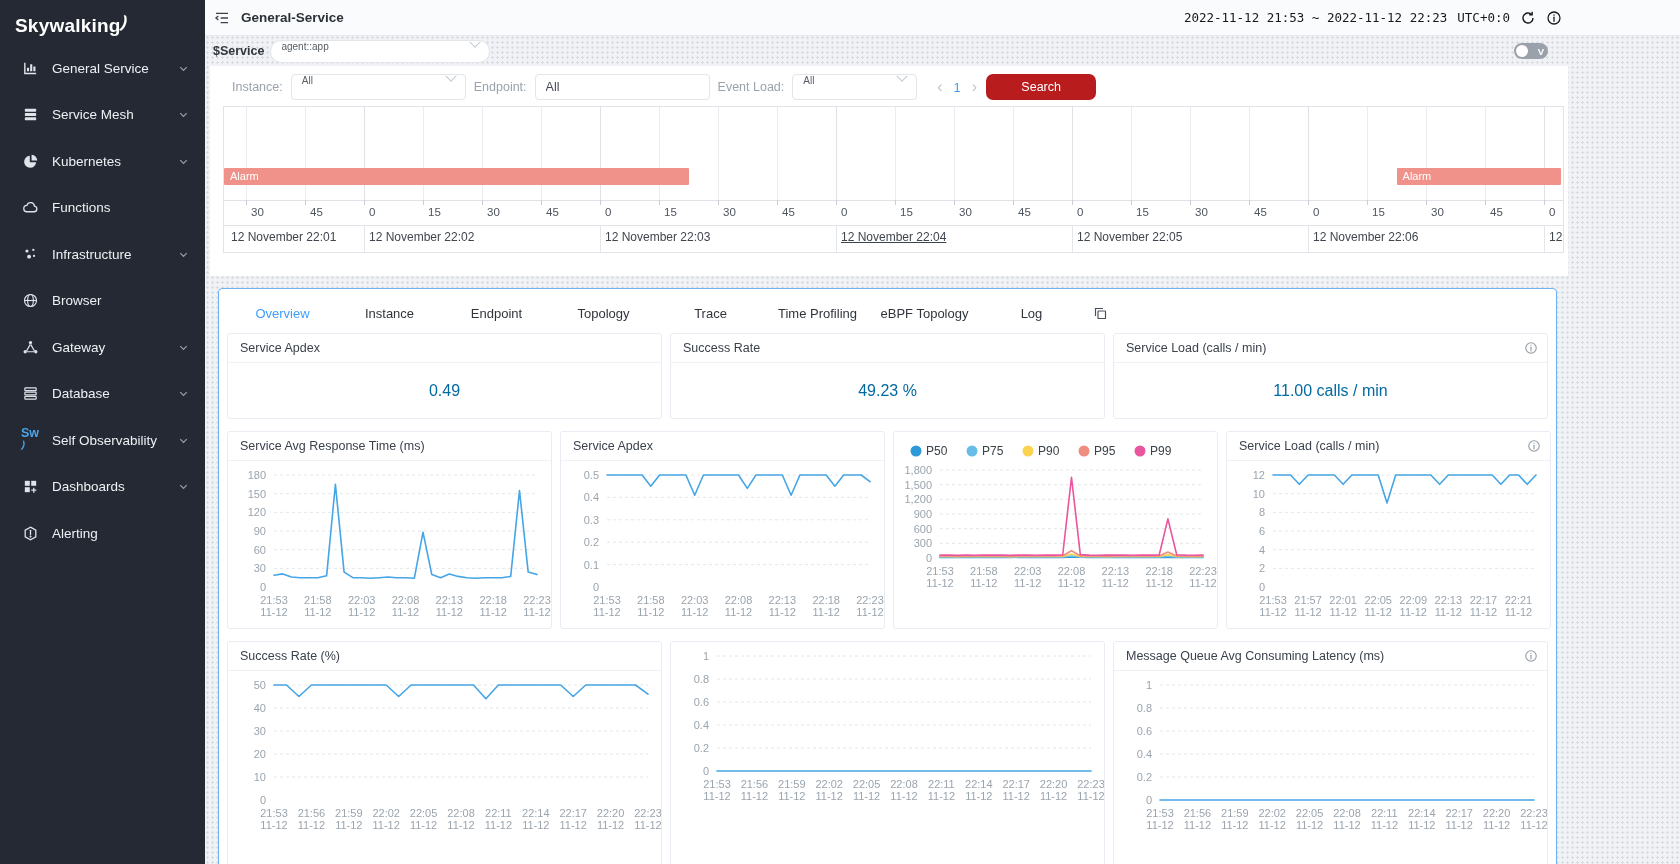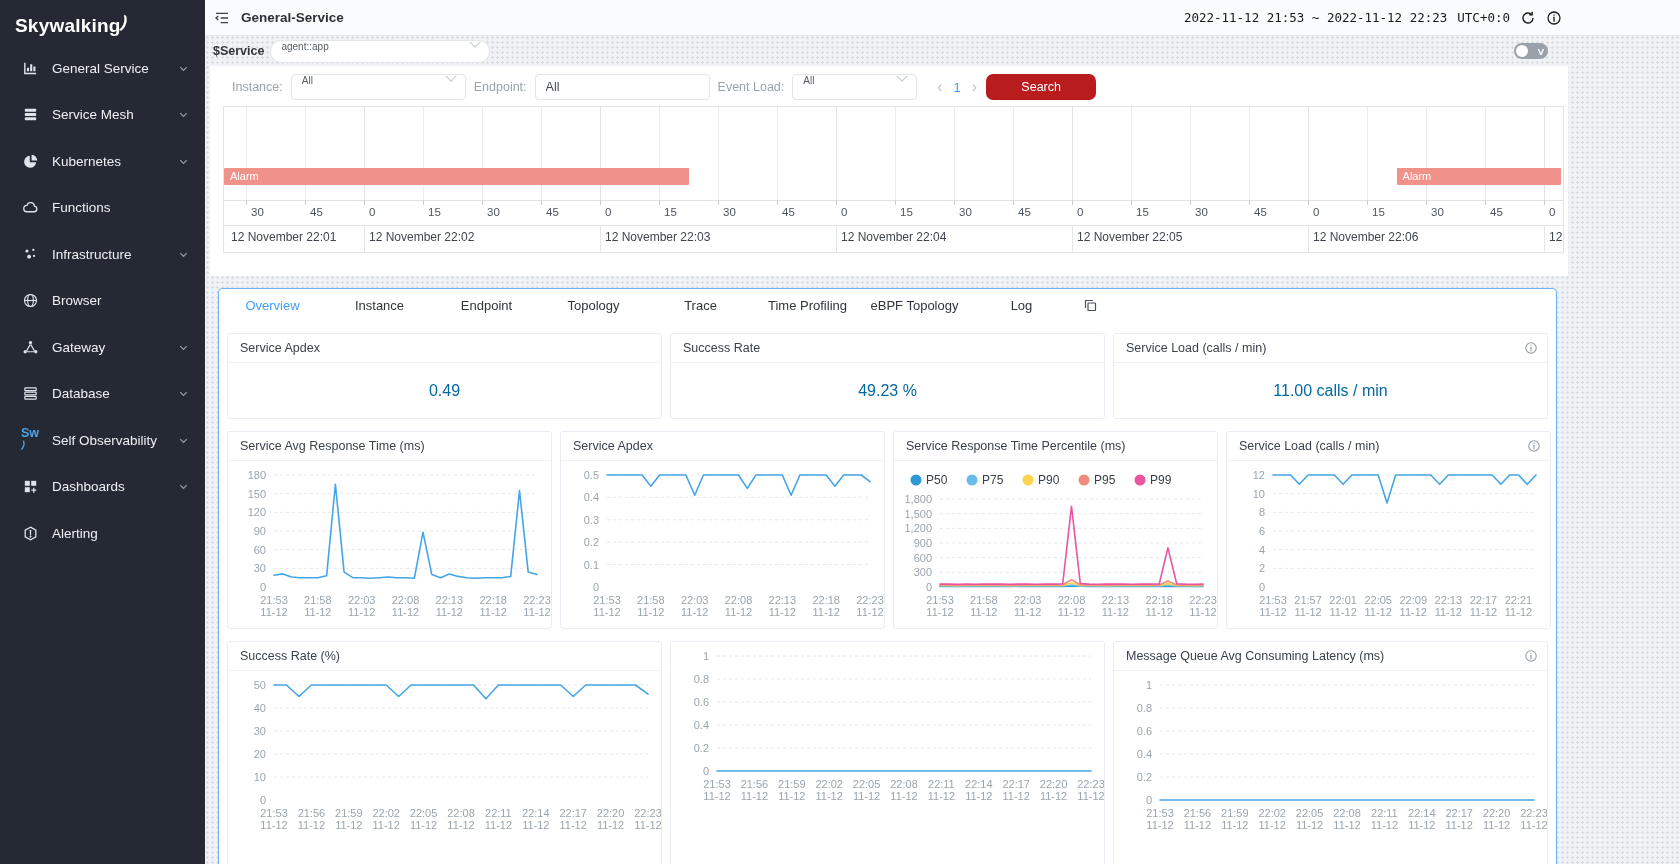--- a/index.html
+++ b/index.html
@@ -46,21 +46,21 @@
   .tl-v{position:absolute;top:0;width:1px;height:93px;background:#eaecef;}
   .tl-v.min{background:#dfe2e7;}
   .tl-tickmark{position:absolute;top:93px;width:1px;height:5px;background:#c9cdd3;}
   .tl-v2{position:absolute;top:118px;width:1px;height:27px;background:#e3e6ea;}
   .tl-hline{position:absolute;left:0;right:0;height:1px;background:#dfe2e7;}
   .tl-tick{position:absolute;top:99px;font-size:11.5px;color:#4e545c;}
   .tl-date{position:absolute;top:123px;font-size:12px;color:#3f454d;white-space:nowrap;}
   .alarm-bar{position:absolute;top:61px;height:17px;color:#fff;font-size:11px;line-height:17px;padding-left:6px;box-sizing:border-box;border-radius:1px;cursor:pointer;white-space:nowrap;overflow:hidden;}
   
   .tabpanel{position:absolute;left:13px;top:288px;width:1339px;height:600px;background:#fff;border:1px solid #6fb3f3;border-radius:4px;box-sizing:border-box;overflow:hidden;}
-  .tabs{display:flex;align-items:center;height:32px;}
+  .tabs{display:flex;align-items:flex-end;height:32px;margin-left:10px;}
   .tab{width:107px;text-align:center;font-size:13px;color:#30353c;cursor:pointer;}
   .tab.active{color:#409eff;}
   .copy-btn{display:flex;margin-left:8px;cursor:pointer;}
   .cards{padding:12px 8px 0 8px;display:flex;gap:8px;}
   .metric-card{flex:1;border:1px solid #e9edf3;border-radius:3px;height:86px;position:relative;background:#fff;box-sizing:border-box;}
   .card-head{height:28px;line-height:28px;padding:0 12px;font-size:12.5px;color:#3b424c;border-bottom:1px solid #eef1f5;white-space:nowrap;overflow:hidden;}
   .metric-value{height:56px;display:flex;align-items:center;justify-content:center;font-size:16px;color:#0369a1;}
   .chart-card{border:1px solid #e9edf3;border-radius:3px;position:relative;background:#fff;box-sizing:border-box;overflow:hidden;}
   .row2 .chart-card{flex:0 0 325px;height:198px;}
   .row3 .chart-card{flex:1;height:238px;}
@@ -356,21 +356,21 @@
           <div class="tl-v" style="left: 1261px;"></div>
           <div class="tl-tickmark" style="left: 1261px;"></div>
           <span class="tl-tick" style="left: 1266px;">45</span>
           <div class="tl-v min" style="left: 1320px;"></div>
           <div class="tl-tickmark" style="left: 1320px;"></div>
           <div class="tl-v2" style="left: 1320px;"></div>
           <span class="tl-tick" style="left: 1325px;">0</span>
           <span class="tl-date" style="left: 7px;">12 November 22:01</span>
           <span class="tl-date" style="left: 145px;">12 November 22:02</span>
           <span class="tl-date" style="left: 381px;">12 November 22:03</span>
-          <span class="tl-date" style="left: 617px;">12 November 22:04</span>
+          <span class="tl-date" style="left: 617px; text-decoration: underline;">12 November 22:04</span>
           <span class="tl-date" style="left: 853px;">12 November 22:05</span>
           <span class="tl-date" style="left: 1089px;">12 November 22:06</span>
           <span class="tl-date" style="left: 1325px;">12</span>
           <div class="alarm-bar" style="background: rgb(240, 145, 138); left: 0px; width: 465.276px;">Alarm</div>
           <div class="alarm-bar" style="background: rgb(240, 145, 138); left: 1172.55px; width: 164.451px;">Alarm</div>
         </div>
     </section>
 
     <section class="tabpanel">
       <div class="tabs" id="tabs">
@@ -462,21 +462,21 @@
               <text x="177.5" y="143" text-anchor="middle" font-size="11" fill="#9aa4ae">22:08</text>
               <text x="177.5" y="155" text-anchor="middle" font-size="11" fill="#9aa4ae">11-12</text>
               <text x="221.33333333333334" y="143" text-anchor="middle" font-size="11" fill="#9aa4ae">22:13</text>
               <text x="221.33333333333334" y="155" text-anchor="middle" font-size="11" fill="#9aa4ae">11-12</text>
               <text x="265.16666666666663" y="143" text-anchor="middle" font-size="11" fill="#9aa4ae">22:18</text>
               <text x="265.16666666666663" y="155" text-anchor="middle" font-size="11" fill="#9aa4ae">11-12</text>
               <text x="309" y="143" text-anchor="middle" font-size="11" fill="#9aa4ae">22:23</text>
               <text x="309" y="155" text-anchor="middle" font-size="11" fill="#9aa4ae">11-12</text>
               <polyline points="46.0,14.0 54.8,14.0 63.5,14.0 72.3,14.0 81.1,14.0 89.8,25.2 98.6,14.0 107.4,14.0 116.1,14.0 124.9,14.0 133.7,34.2 142.4,14.0 151.2,14.0 160.0,14.0 168.7,14.0 177.5,14.0 186.3,27.4 195.0,14.0 203.8,14.0 212.6,14.0 221.3,14.0 230.1,34.2 238.9,14.0 247.6,14.0 256.4,14.0 265.2,14.0 273.9,25.2 282.7,14.0 291.5,14.0 300.2,14.0 309.0,20.7" fill="none" stroke="#45a5e6" stroke-width="1.6" stroke-linejoin="round" stroke-linecap="round"></polyline>
             </svg></div>
-          <div class="chart-card"><div class="card-head">Service Response Time Percentile (ms)</div><svg width="323" height="166">
+          <div class="chart-card"><svg width="323" height="166">
               <circle cx="22" cy="19" r="5.5" fill="#2d99d8"></circle>
               <text x="32" y="23" font-size="12" fill="#3a4148">P50</text>
               <circle cx="78" cy="19" r="5.5" fill="#67bde8"></circle>
               <text x="88" y="23" font-size="12" fill="#3a4148">P75</text>
               <circle cx="134" cy="19" r="5.5" fill="#fbd34f"></circle>
               <text x="144" y="23" font-size="12" fill="#3a4148">P90</text>
               <circle cx="190" cy="19" r="5.5" fill="#ef8d7e"></circle>
               <text x="200" y="23" font-size="12" fill="#3a4148">P95</text>
               <circle cx="246" cy="19" r="5.5" fill="#e9559e"></circle>
               <text x="256" y="23" font-size="12" fill="#3a4148">P99</text>

